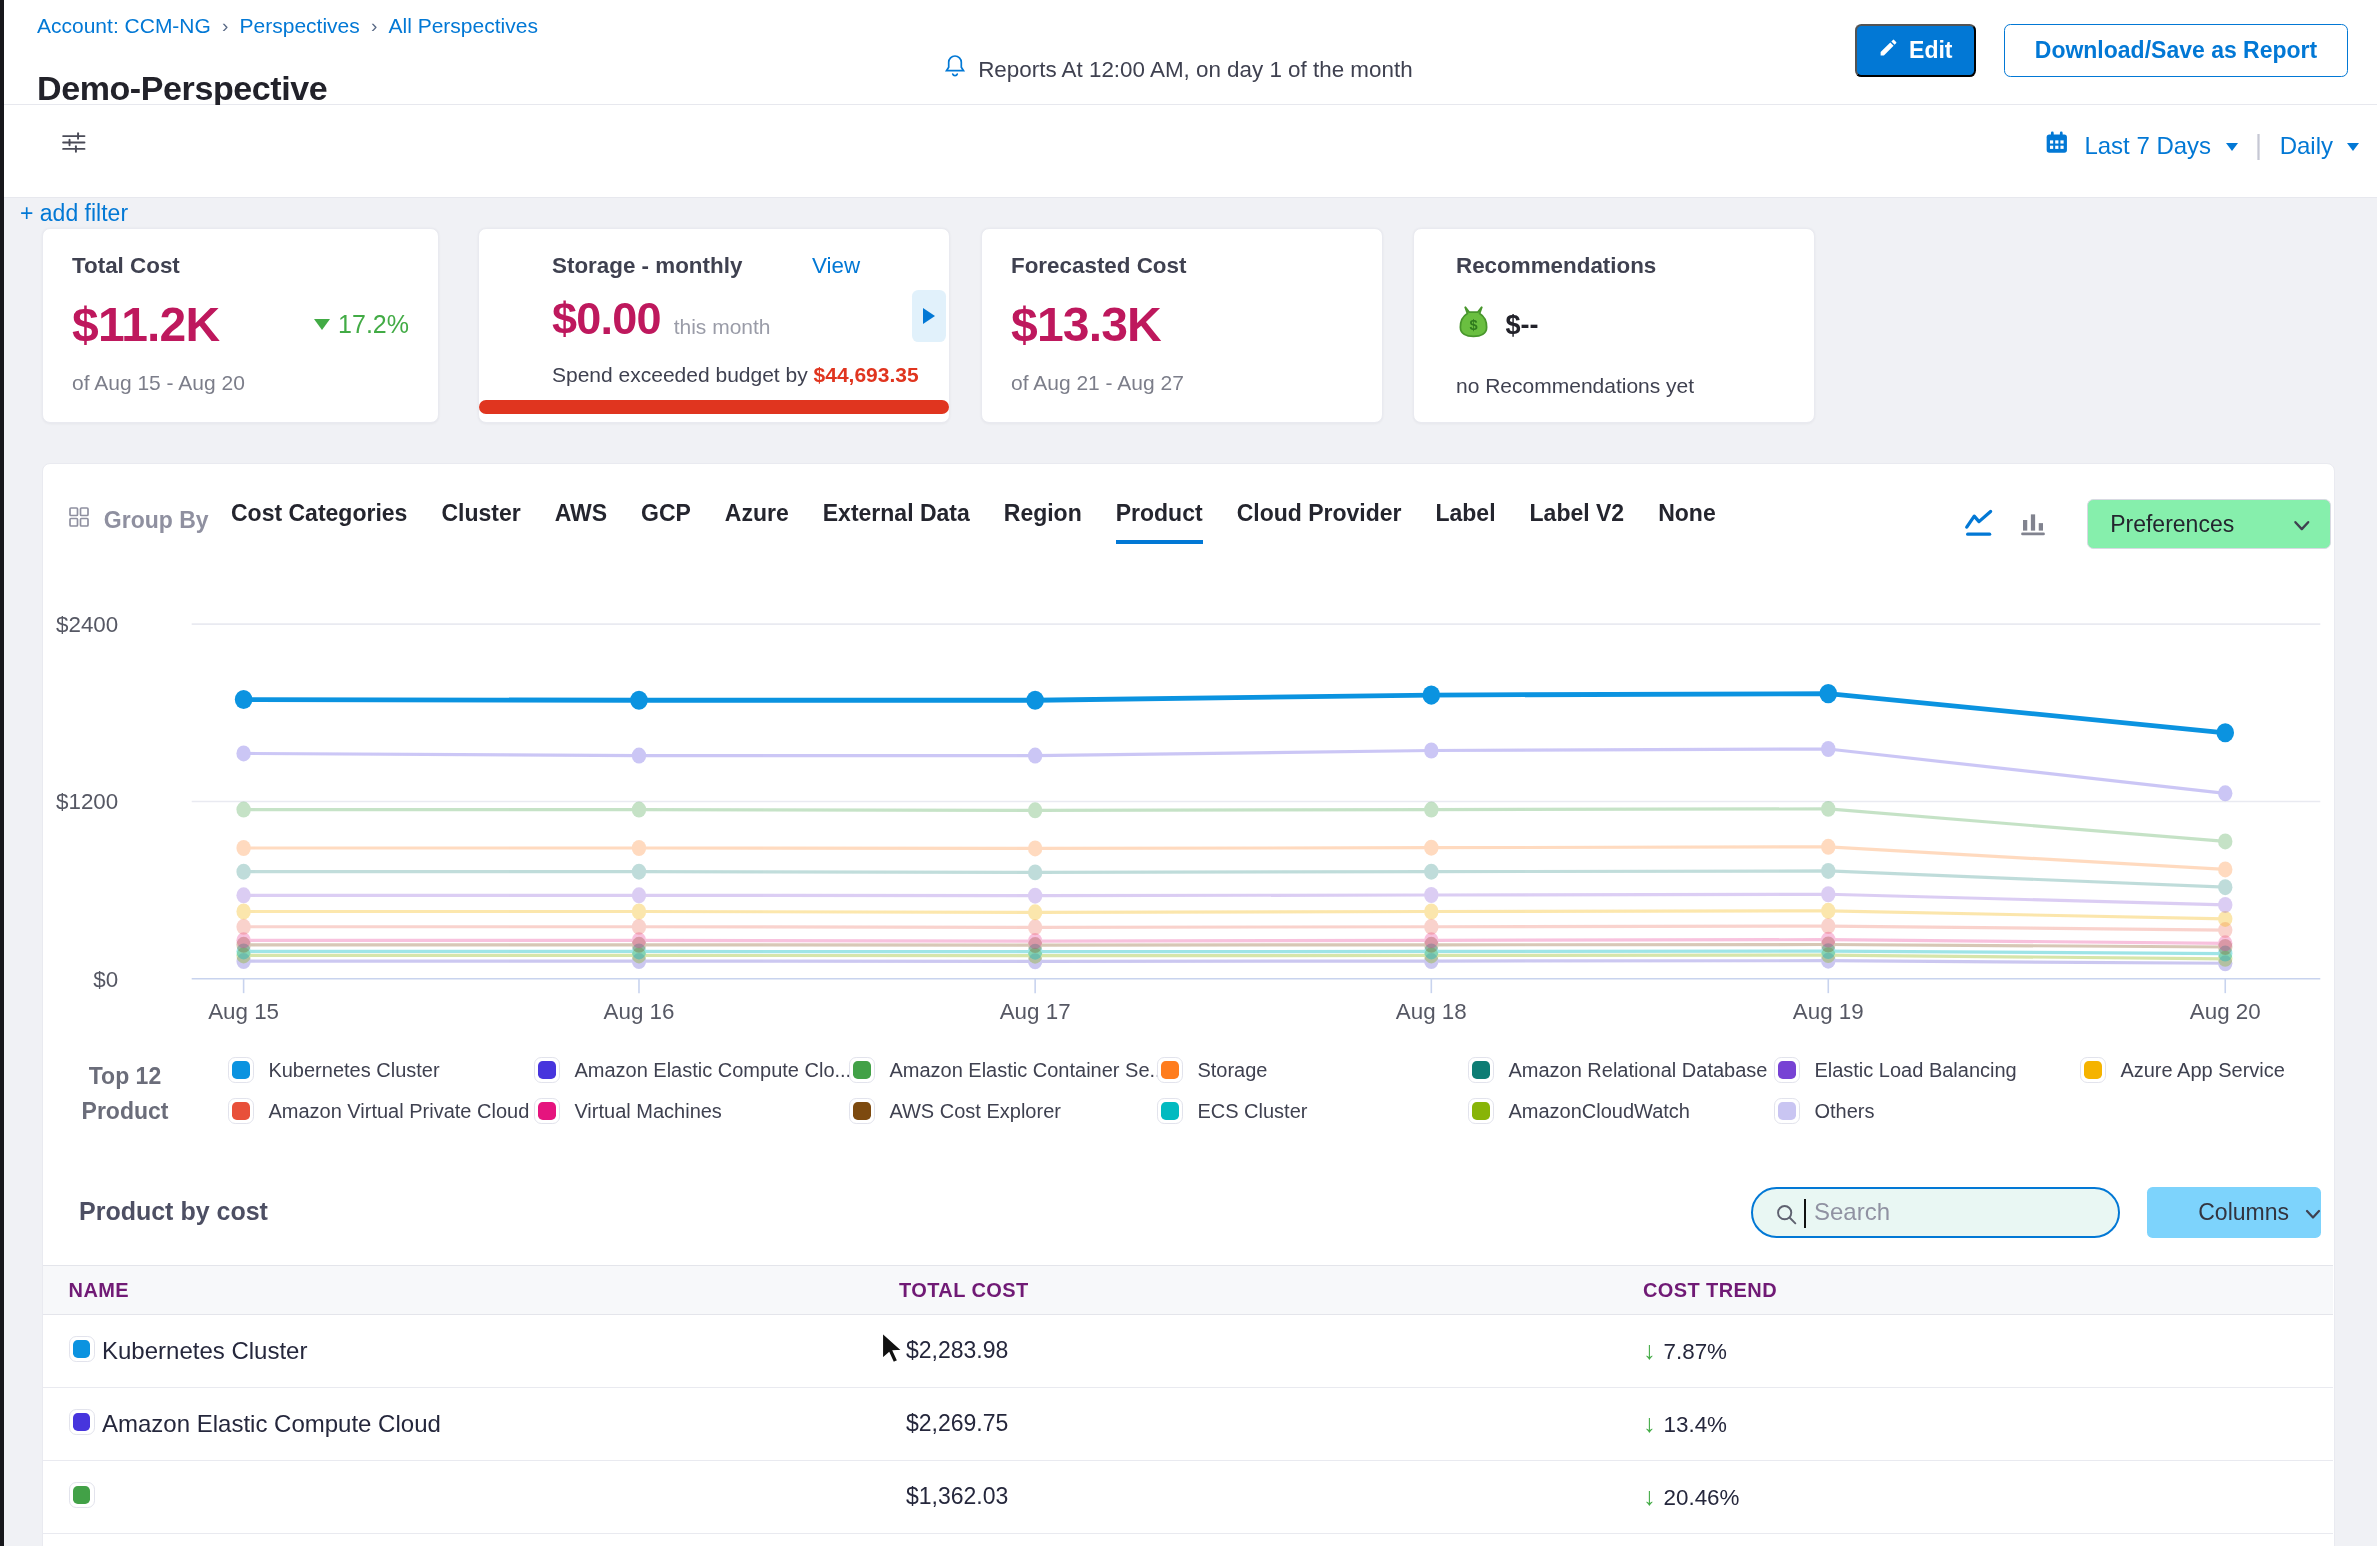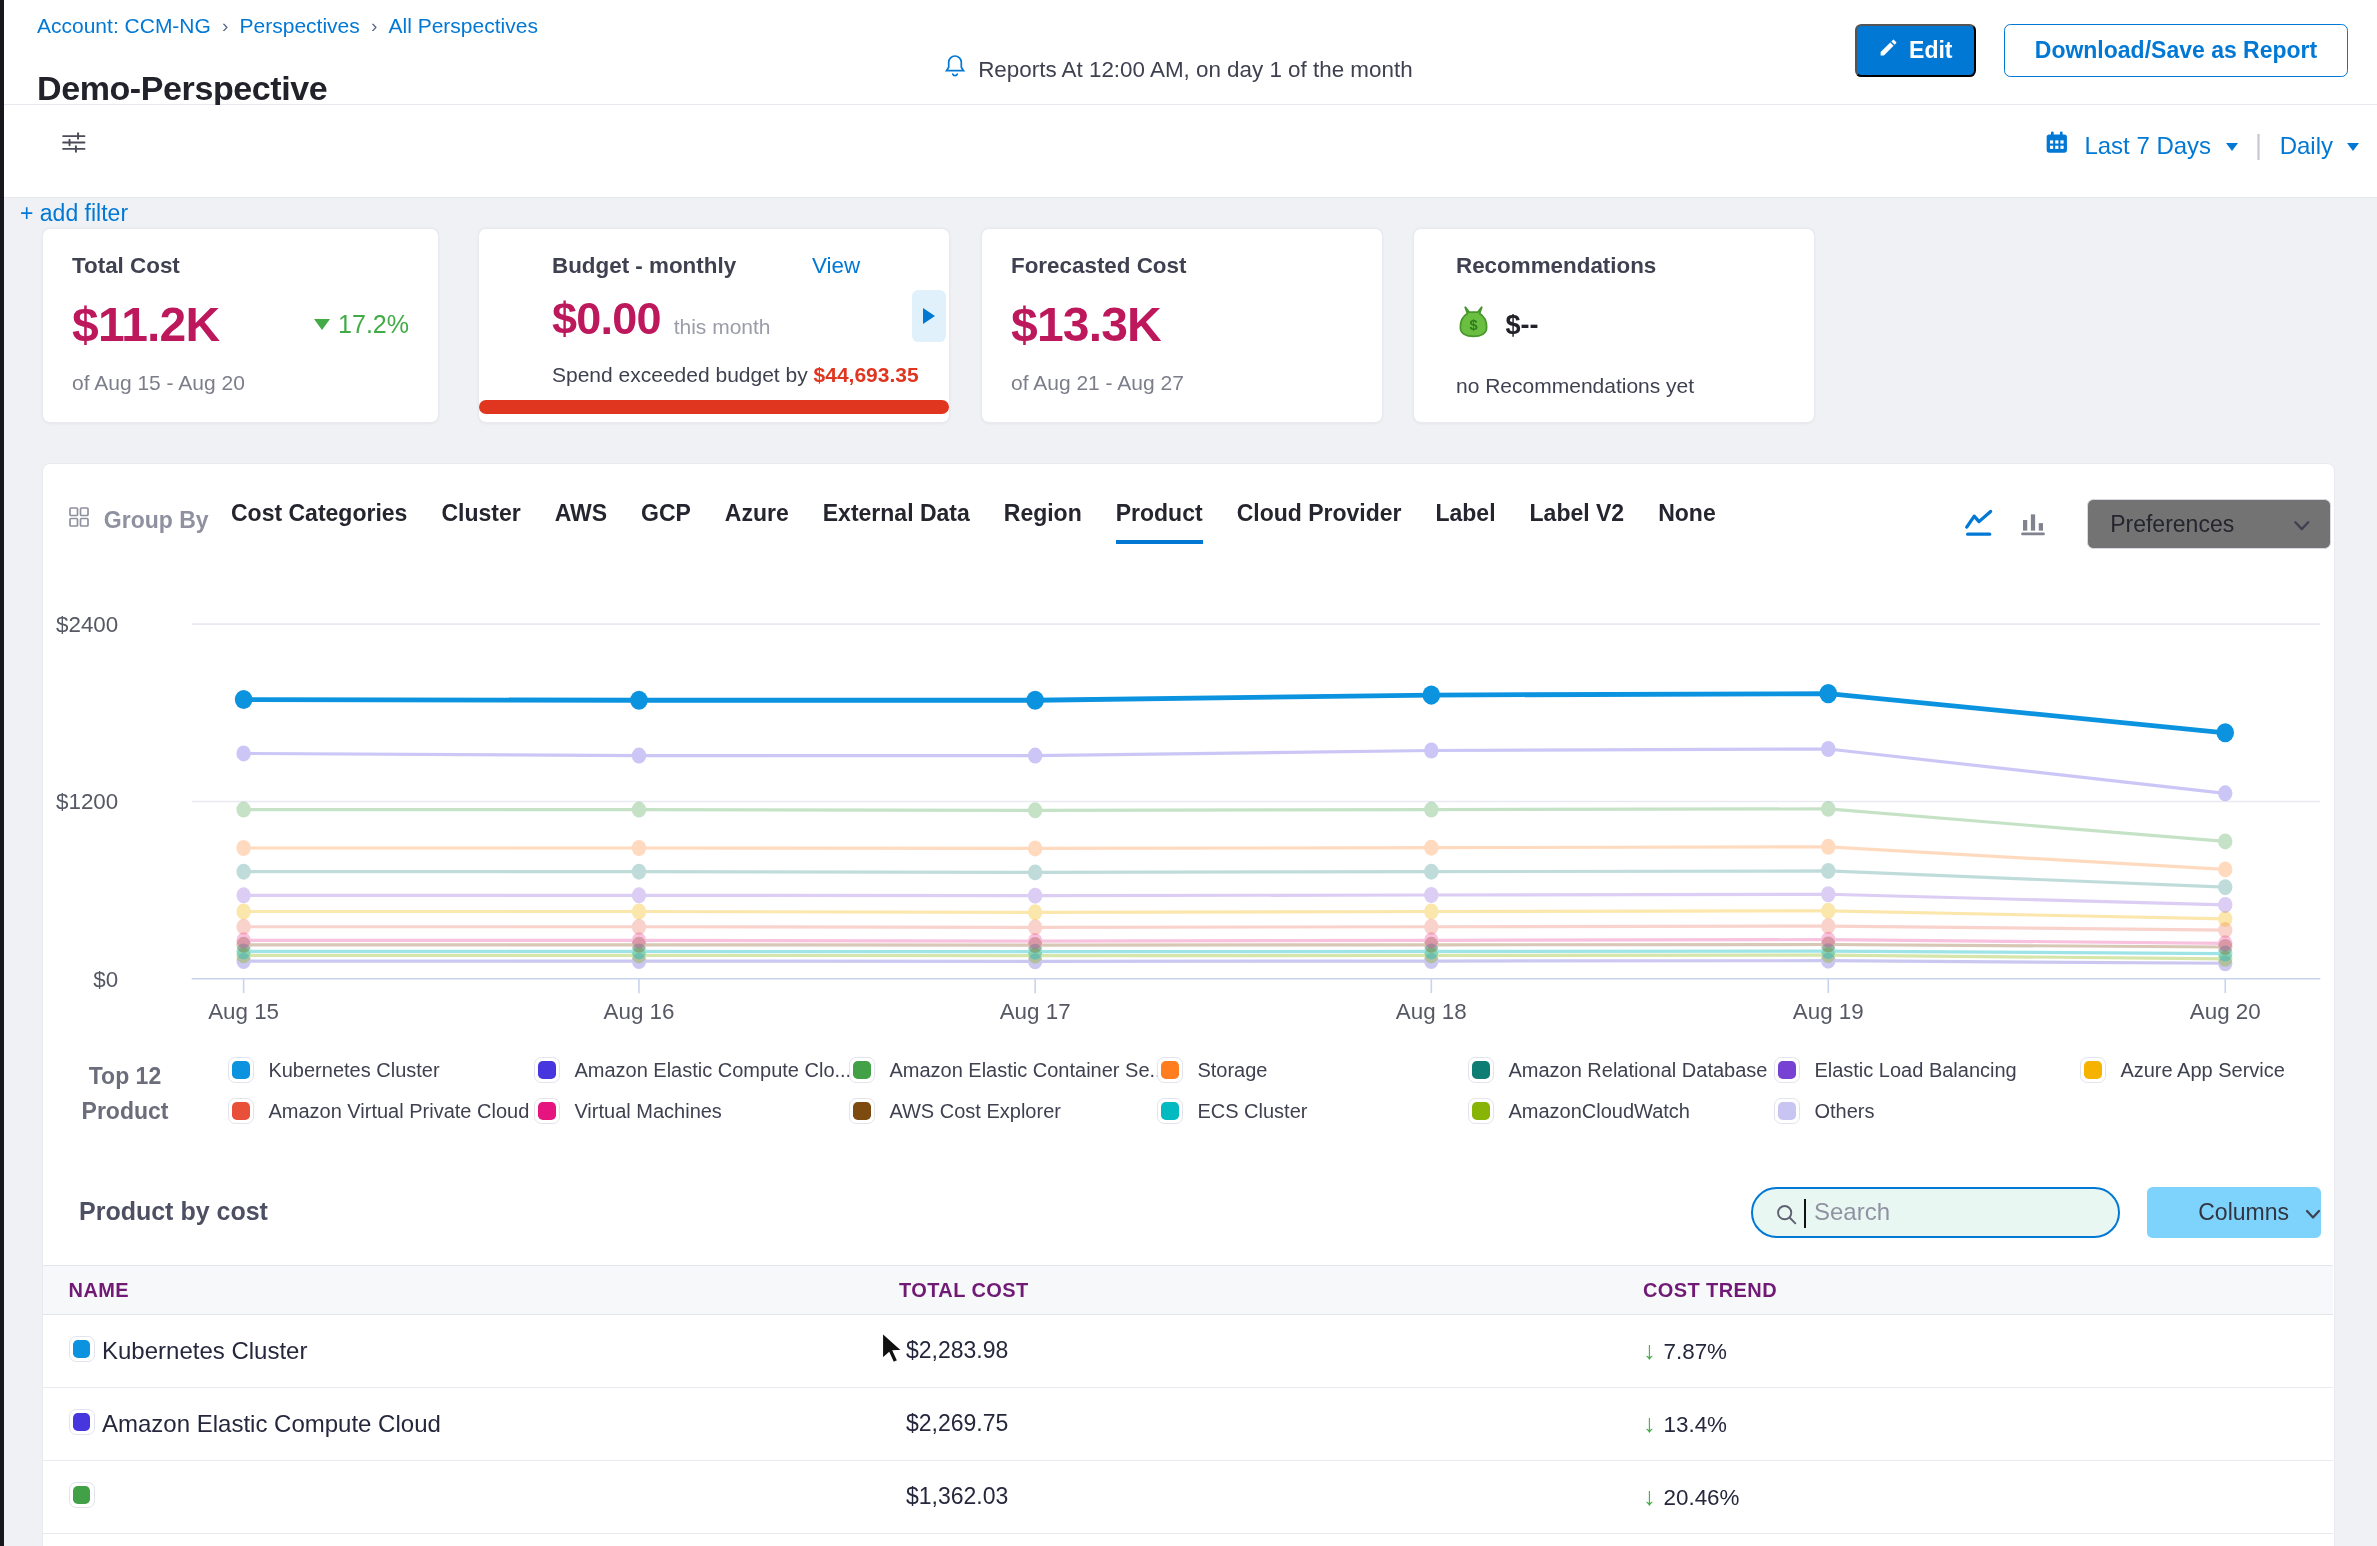--- a/index.html
+++ b/index.html
@@ -59,21 +59,21 @@
   
   .panel{position:absolute;left:42px;top:463px;width:2291px;height:1102px;background:#fff;
          border:0.8px solid #e9eaf0;border-radius:8px;z-index:1;}
   #chart{position:absolute;left:0;top:0;width:2377px;height:1547px;z-index:2;pointer-events:none;}
   .groupby-label{position:absolute;left:67px;top:505px;display:flex;align-items:center;gap:12.8px;
                  font-size:23px;color:#8f90a0;z-index:5;font-weight:bold;}
   #tabs{position:absolute;left:231px;top:500px;display:flex;gap:34px;z-index:5;}
   .tab{font-size:23px;font-weight:600;color:#24252e;padding-bottom:12.8px;border-bottom:4.8px solid transparent;cursor:pointer;white-space:nowrap;}
   .tab.selected{border-bottom-color:#0278d5;}
   .chart-controls{position:absolute;left:1962px;top:499px;display:flex;align-items:center;gap:22.4px;z-index:5;}
-  .preferences{width:244px;height:50px;border:1.6px solid #d8d9e2;border-radius:6.4px;background:#737373;
+  .preferences{width:244px;height:50px;border:1.6px solid #d8d9e2;border-radius:6.4px;background:#86efac;
                display:flex;align-items:center;justify-content:space-between;padding:0 19px 0 22.4px;
                font-size:23px;color:#24252e;cursor:pointer;box-sizing:border-box;margin-left:16px;}
   
   .legend-title{position:absolute;left:53px;top:1059px;width:144px;text-align:center;z-index:5;
                 font-size:23px;font-weight:600;color:#6b6d7a;line-height:35px;}
   .legend-item{position:absolute;display:flex;align-items:center;gap:14.4px;z-index:5;cursor:pointer;}
   .swatch{width:24px;height:24px;border:1.6px solid #e2e3ec;border-radius:7.2px;background:#fff;
           display:flex;align-items:center;justify-content:center;box-sizing:content-box;}
   .swatch i{display:block;width:17.6px;height:17.6px;border-radius:4.8px;}
   .legend-item .lab{font-size:20px;color:#3f4150;}
@@ -187,21 +187,21 @@
         <span class="tri-down"></span>
         <span>17.2%</span>
       </span>
     </div>
     <div class="card-period">of Aug 15 - Aug 20</div>
   </div>
 </div>
 
 <div class="card" id="card-budget">
   <div class="inner">
-    <div class="card-label">Budget - monthly</div>
+    <div class="card-label">Storage - monthly</div>
     <div class="view-link">View</div>
     <div class="budget-big-row">
       <span class="big-num" style="font-size:45px;">$0.00</span>
       <span class="suffix">this month</span>
     </div>
     <div class="spend-row">
       <span>Spend exceeded budget by</span>
       <b>$44,693.35</b>
     </div>
   </div>

